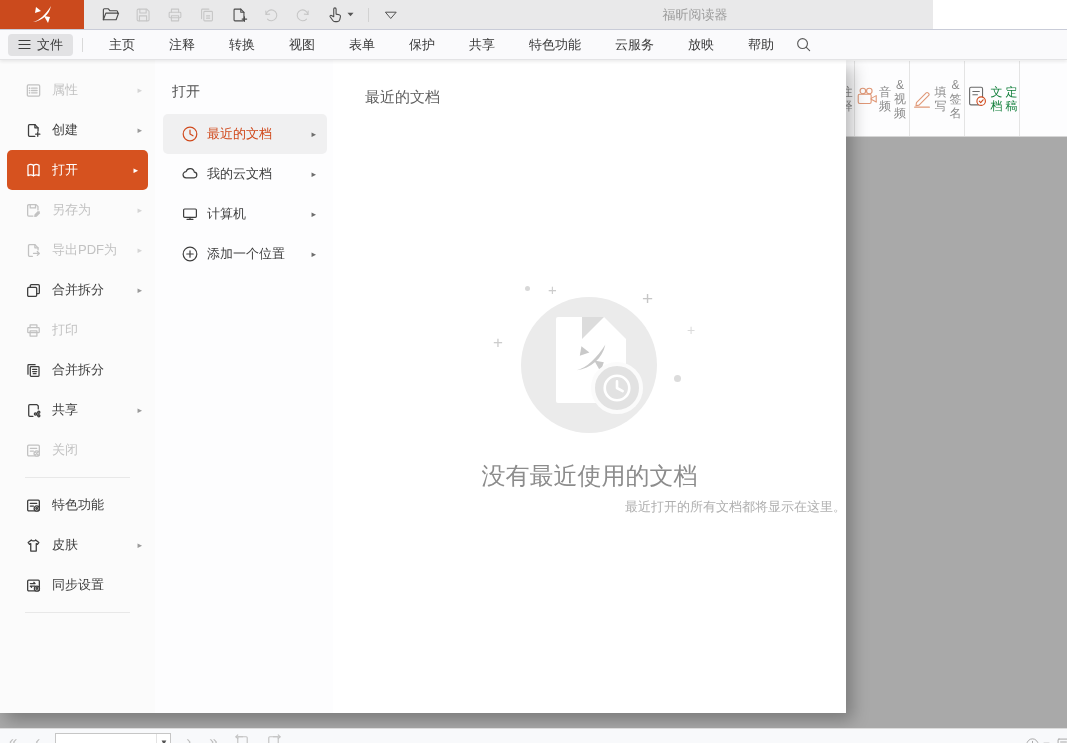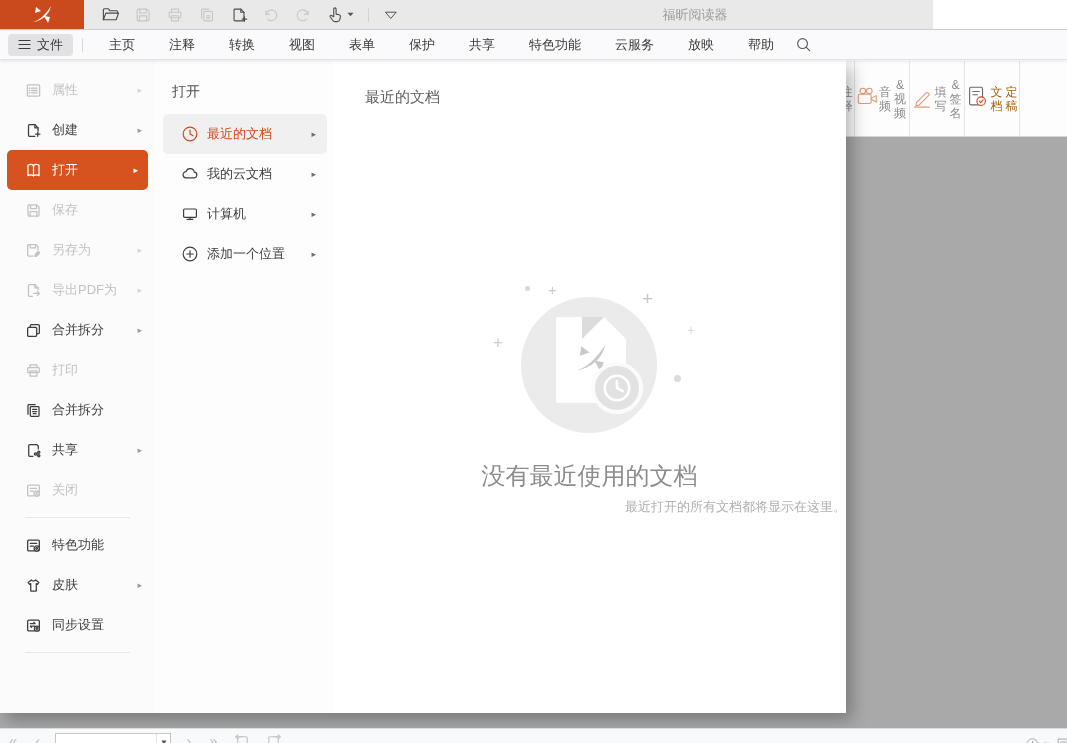--- a/index.html
+++ b/index.html
@@ -25,21 +25,21 @@
   .tab { padding:0 17px; font-size:13px; color:#3A3A3A; }
   .search-btn { color:#5A5A5A; margin-left:4px; }
 
   
   .ribbon { position:absolute; top:61px; left:0; width:1067px; height:76px; background:#FDFDFE; border-bottom:1px solid #D6D6D6; z-index:1; }
   .ribbon-groups { position:absolute; right:47px; top:0; height:100%; display:flex; }
   .rgroup { width:55px; display:flex; flex-direction:row; align-items:center; justify-content:center; border-right:1px solid #E4E4E4; }
   .rgroup:first-child { border-left:1px solid #E4E4E4; }
   .rgroup .ric { color:#E09877; margin-bottom:3px; }
   .rgroup .rlbl { font-size:12px; line-height:14px; color:#8B8B8B; text-align:center; }
-  .rgroup.dark .rlbl { color:#a16207; }
+  .rgroup.dark .rlbl { color:#15803d; }
 
   
   .workspace { position:absolute; top:137px; left:0; width:1067px; height:591px; background:#A9A9A9; z-index:0; }
   .statusbar { position:absolute; top:728px; left:0; width:1067px; height:15px; background:#F8F9FB; border-top:1px solid #DCDCDC; overflow:hidden; z-index:6; }
   .sb-row { position:absolute; top:4px; left:0; width:100%; height:20px; display:flex; align-items:flex-start; color:#B5B5B5; }
   .sb-nav { font-size:15px; line-height:16px; padding:0 9px; color:#BDBDBD; }
   .page-box { width:116px; height:18px; background:#fff; border:1px solid #C6C6C6; margin:0 6px; position:relative; display:flex; }
   .page-box input { flex:1; border:0; outline:none; width:90px; font-size:11px; padding:1px 4px; }
   .page-caret { width:14px; display:flex; align-items:center; justify-content:center; color:#555; font-size:8px; border-left:1px solid #E3E3E3; }
   .sb-ic { color:#C2C2C2; margin:0 7px; }
@@ -267,30 +267,20 @@
             <path d="M8 3.2 C6.5 2.2 4.3 2.2 2.8 3 V12.8 C4.3 12 6.5 12 8 13 C9.5 12 11.7 12 13.2 12.8 V3 C11.7 2.2 9.5 2.2 8 3.2 Z"></path>
             <path d="M8 3.2 V13"></path>
           </svg>
         </span>
       <span>打开</span>
       <span class="arr">▸</span>
     </div>
     <div class="fm-item disabled">
       <span class="fmic">
           <svg class="stk" width="17" height="17" viewBox="0 0 16 16">
-            <path d="M2.8 3.8 a1 1 0 0 1 1-1 h7.4 l2 2 v7.4 a1 1 0 0 1 -1 1 H3.8 a1 1 0 0 1 -1-1 Z"></path>
-            <path d="M5.2 2.9 v3.3 h5.6 V2.9"></path>
-            <path d="M4.8 13.1 V9 h6.4 v4.1"></path>
-          </svg>
-        </span>
-      <span>保存</span>
-    </div>
-    <div class="fm-item disabled">
-      <span class="fmic">
-          <svg class="stk" width="17" height="17" viewBox="0 0 16 16">
             <path d="M2.5 3.5 a1 1 0 0 1 1-1 h6.9 l1.8 1.8 v3.2"></path>
             <path d="M4.9 2.6 v3 h5 V2.6"></path>
             <path d="M2.5 3.5 v8.7 a1 1 0 0 0 1 1 h4"></path>
             <path d="M9.5 13.3 l4-4 M9.2 13.6 l1.6-.3 2.8-2.8-1.3-1.3-2.8 2.8 Z"></path>
           </svg>
         </span>
       <span>另存为</span>
       <span class="arr">▸</span>
     </div>
     <div class="fm-item disabled">

